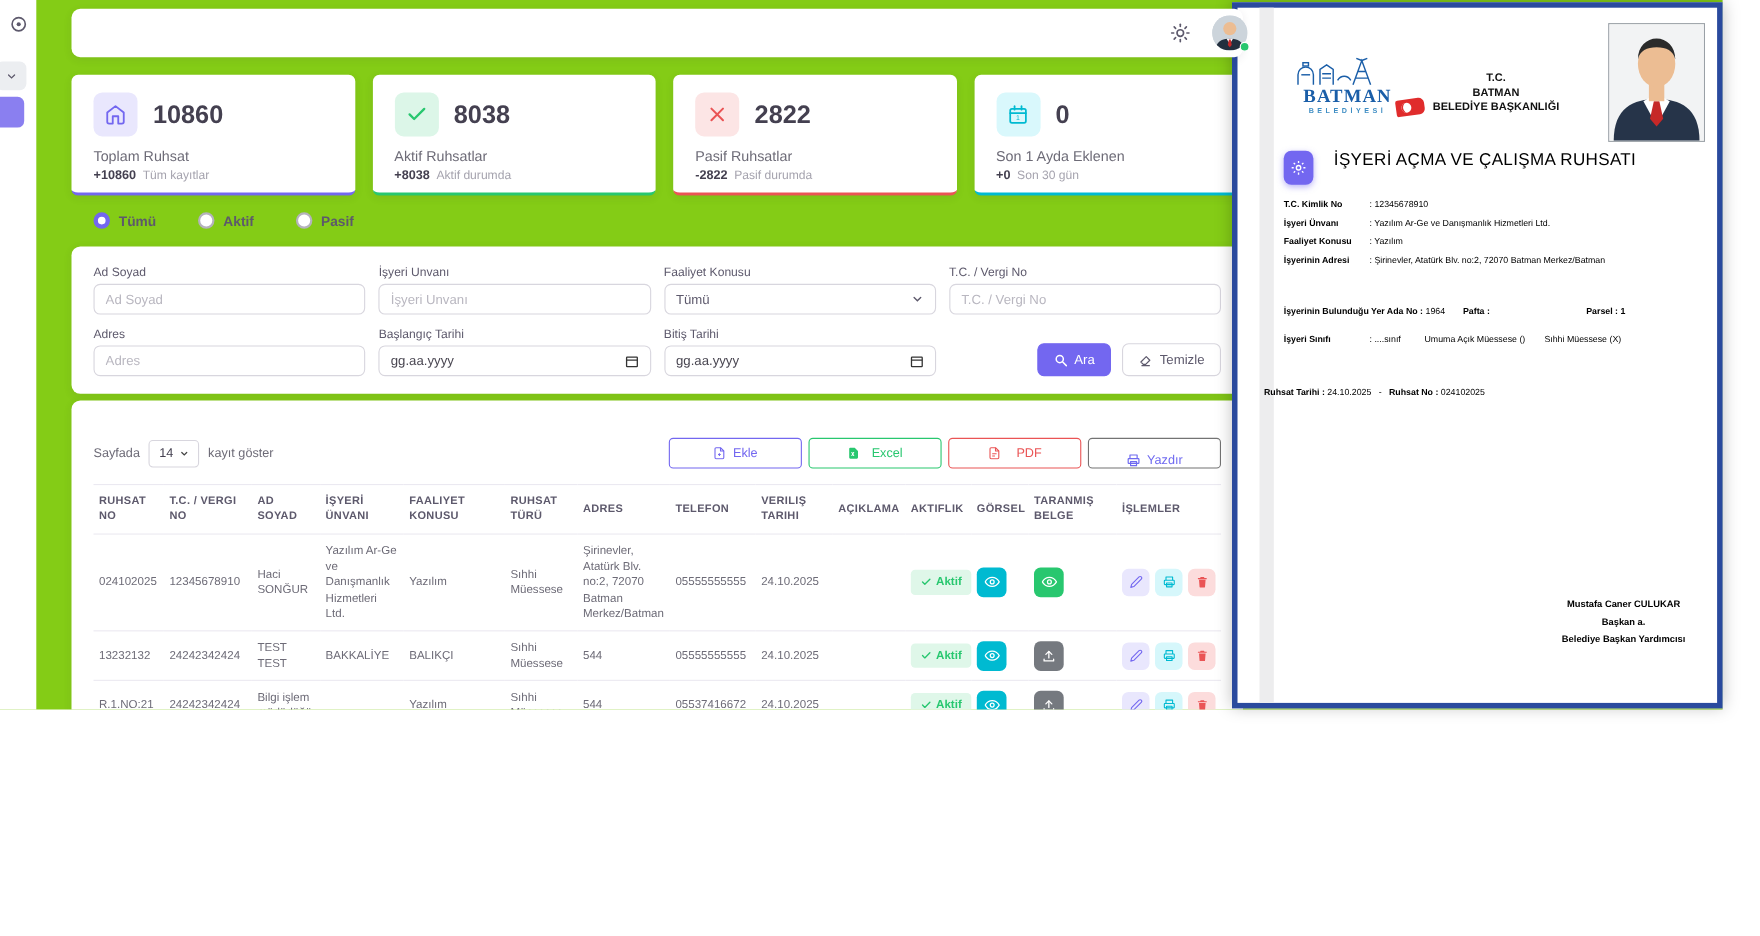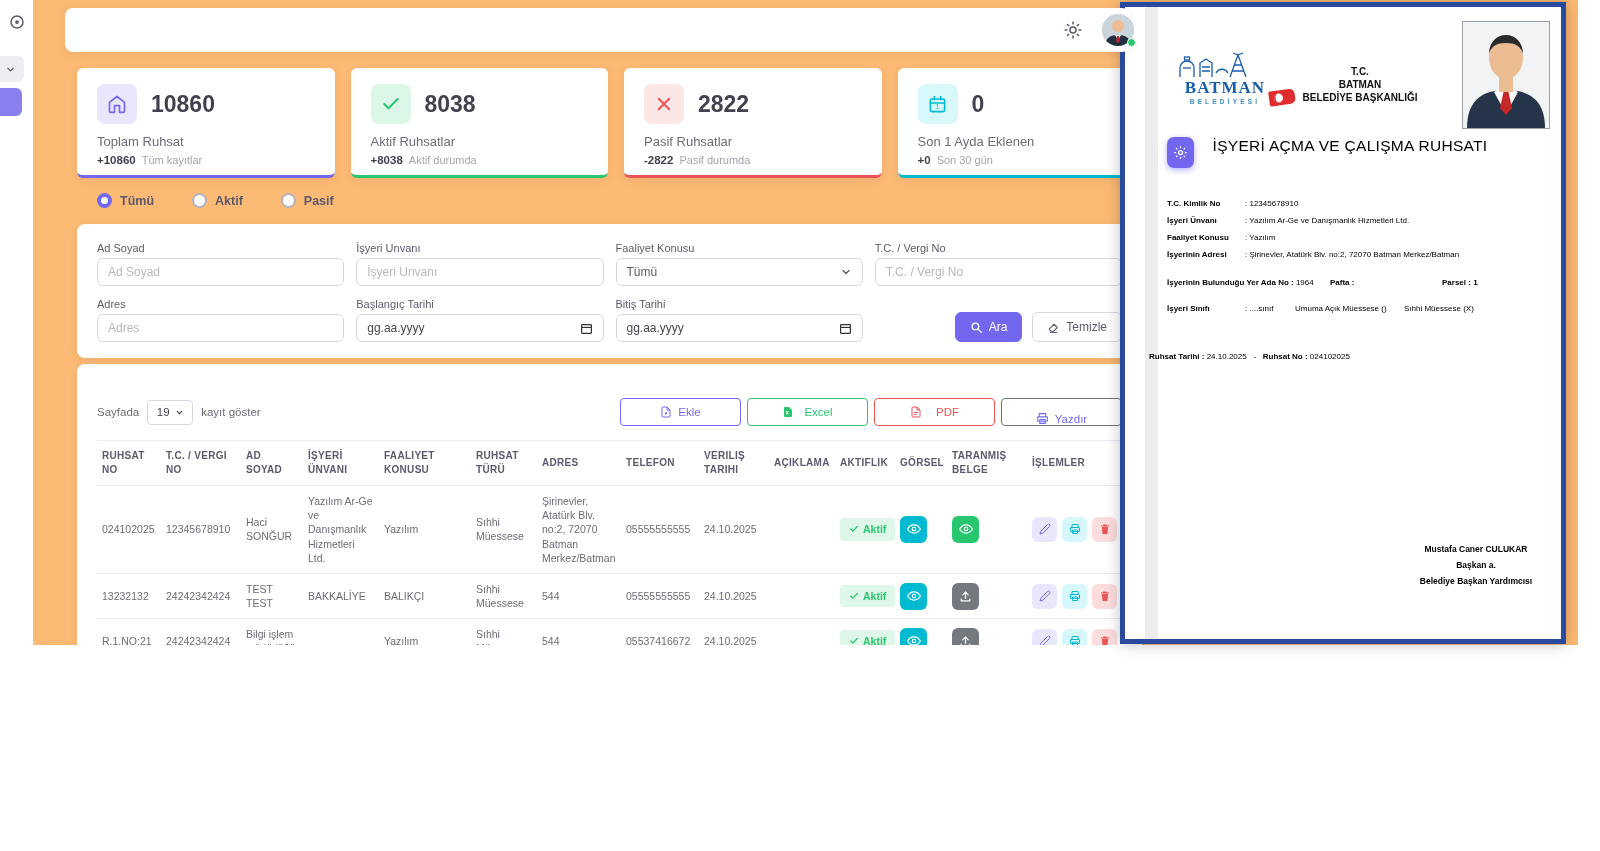--- a/index.html
+++ b/index.html
@@ -1,19 +1,19 @@
 <!DOCTYPE html>
 <html><head>
 <meta charset="utf-8">
 <style>
   * { margin:0; padding:0; box-sizing:border-box; }
   html,body { width:1600px; height:851px; background:#fff; font-family:"Liberation Sans", sans-serif; overflow:hidden; position:relative; }
 
   
-  .app { position:absolute; left:12px; top:0; width:1566px; height:645px; background:#fdba74; overflow:hidden; z-index:1; }
+  .app { position:absolute; left:0; top:0; width:1566px; height:645px; background:#84cc16; overflow:hidden; z-index:1; }
   .sidebar { position:absolute; left:0; top:0; width:33px; height:645px; background:#fff; z-index:2; overflow:hidden; }
   .sb-circle { position:absolute; left:8px; top:13px; width:18px; height:18px; }
   .sb-chevbox { position:absolute; left:-4px; top:56px; width:28px; height:26px; background:#eceef1; border-radius:6px; display:flex; align-items:center; justify-content:center; }
   .sb-active { position:absolute; left:-8px; top:88px; width:30px; height:28px; background:#8a7ff0; border-radius:6px; }
 
   .navbar { position:absolute; left:65px; top:8px; width:1065px; height:44px; background:#fff; border-radius:8px; box-shadow:0 2px 8px rgba(47,43,61,.08); z-index:30; }
   .nav-sun { position:absolute; right:48px; top:13px; width:18px; height:18px; color:#5d596c; cursor:pointer; }
   .nav-avatar { position:absolute; right:-4px; top:6px; width:32px; height:32px; border-radius:50%; overflow:hidden; background:#c9d2da; }
   .nav-status { position:absolute; right:-6px; top:30px; width:9px; height:9px; border-radius:50%; background:#28c76f; border:1.5px solid #fff; z-index:31; }
 
@@ -81,21 +81,21 @@
   .cert-gear { position:absolute; left:42px; top:130px; width:27px; height:31px; background:#7367f0; border-radius:7px; display:flex; align-items:center; justify-content:center; color:#fff; box-shadow:0 2px 6px rgba(115,103,240,.5); cursor:pointer; z-index:5; }
   .cert * { font-family:"Liberation Sans",sans-serif; }
   .cert-logo { position:absolute; left:36px; top:42px; width:128px; height:72px; text-align:center; z-index:2; }
   .logo-name { font-family:"Liberation Serif",serif; font-weight:bold; font-size:17px; color:#1a5ea8; letter-spacing:1px; line-height:1; }
   .logo-sub { font-size:6.5px; letter-spacing:3.2px; color:#3f8ec4; font-weight:bold; margin-top:2px; }
   .logo-flag { position:absolute; right:-6px; bottom:16px; width:26px; height:15px; background:#e02c2c; border-radius:2px 5px 5px 2px; transform:rotate(-8deg); }
   .logo-flag:after { content:""; position:absolute; left:5px; top:3px; width:9px; height:9px; border-radius:50%; background:#fff; box-shadow:2.5px 0 0 -1px #e02c2c inset; }
   .cert-org { position:absolute; left:150px; top:58px; width:170px; text-align:center; font-size:10px; font-weight:bold; color:#111; line-height:13px; z-index:2; }
   .cert-photo { position:absolute; left:337px; top:14px; width:88px; height:108px; border:1px solid #9aa0a6; background:#f2f3f4; z-index:2; }
   .cert-title { position:absolute; left:40px; top:130px; width:370px; text-align:center; font-size:15.5px; color:#000; letter-spacing:.3px; z-index:2; }
-  .cert-fields { position:absolute; left:42px; top:170px; width:390px; z-index:2;margin-top:18px; }
+  .cert-fields { position:absolute; left:42px; top:170px; width:390px; z-index:2; }
   .cf-row { display:flex; font-size:8px; color:#000; line-height:17px; }
   .cf-label { font-weight:bold; width:78px; flex:none; }
   .cf-value { flex:1; }
   .cert-ada { position:absolute; left:42px; top:271px; width:392px; font-size:8px; color:#000; z-index:2; }
   .cert-ada b { font-weight:bold; }
   .pos-pafta { position:absolute; left:163px; top:0; font-weight:bold; }
   .pos-parsel { position:absolute; left:275px; top:0; font-weight:bold; }
   .cert-sinif { position:absolute; left:42px; top:297px; width:392px; font-size:8px; color:#000; z-index:2; }
   .pos-sval { position:absolute; left:78px; top:0; }
   .pos-umuma { position:absolute; left:128px; top:0; }
@@ -247,21 +247,21 @@
         </button>
       </div>
     </div>
   </div>
 
   <div class="table-card">
     <div class="table-controls">
       <div class="pg-left">
         <span>Sayfada</span>
         <div class="mini-select">
-          <span>19</span>
+          <span>14</span>
           <svg width="9" height="9" viewBox="0 0 24 24" fill="none" stroke="#444" stroke-width="3" stroke-linecap="round">
               <polyline points="6 9 12 15 18 9"></polyline>
             </svg>
         </div>
         <span>kayıt göster</span>
       </div>
       <div class="exp-buttons">
         <button class="btn-out o-purple">
           <svg width="12" height="12" viewBox="0 0 24 24" fill="none" stroke="currentColor" stroke-width="2" stroke-linejoin="round">
               <path d="M14 2H6a2 2 0 0 0-2 2v16a2 2 0 0 0 2 2h12a2 2 0 0 0 2-2V8z"></path>

